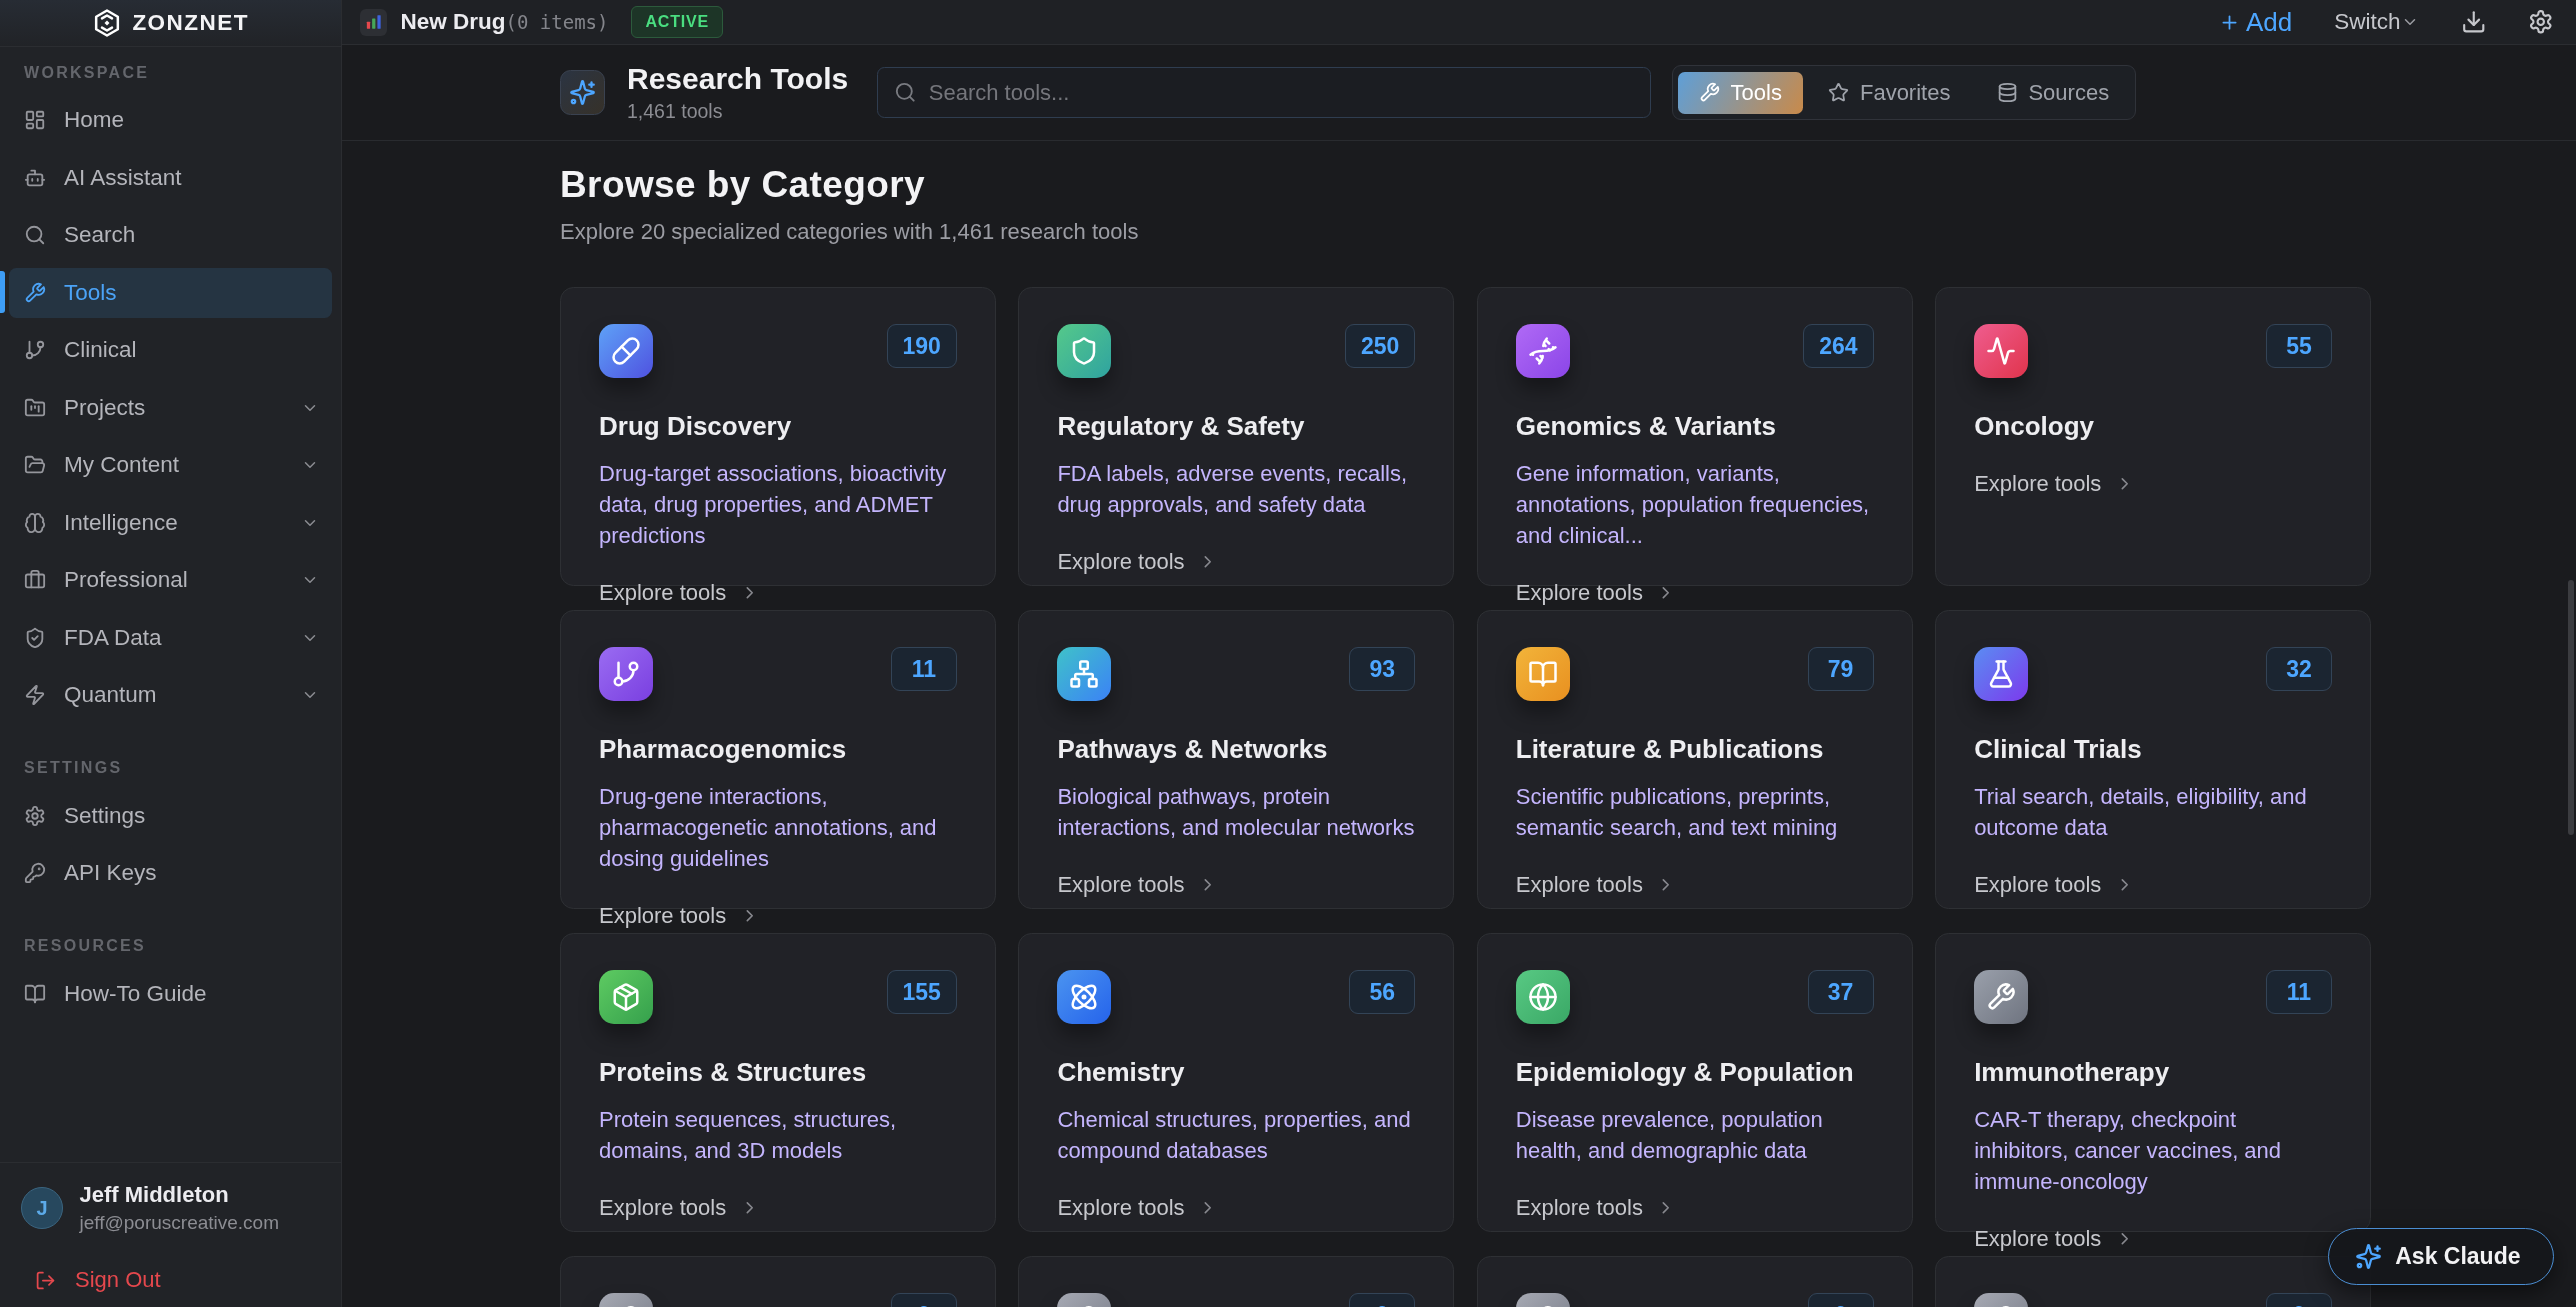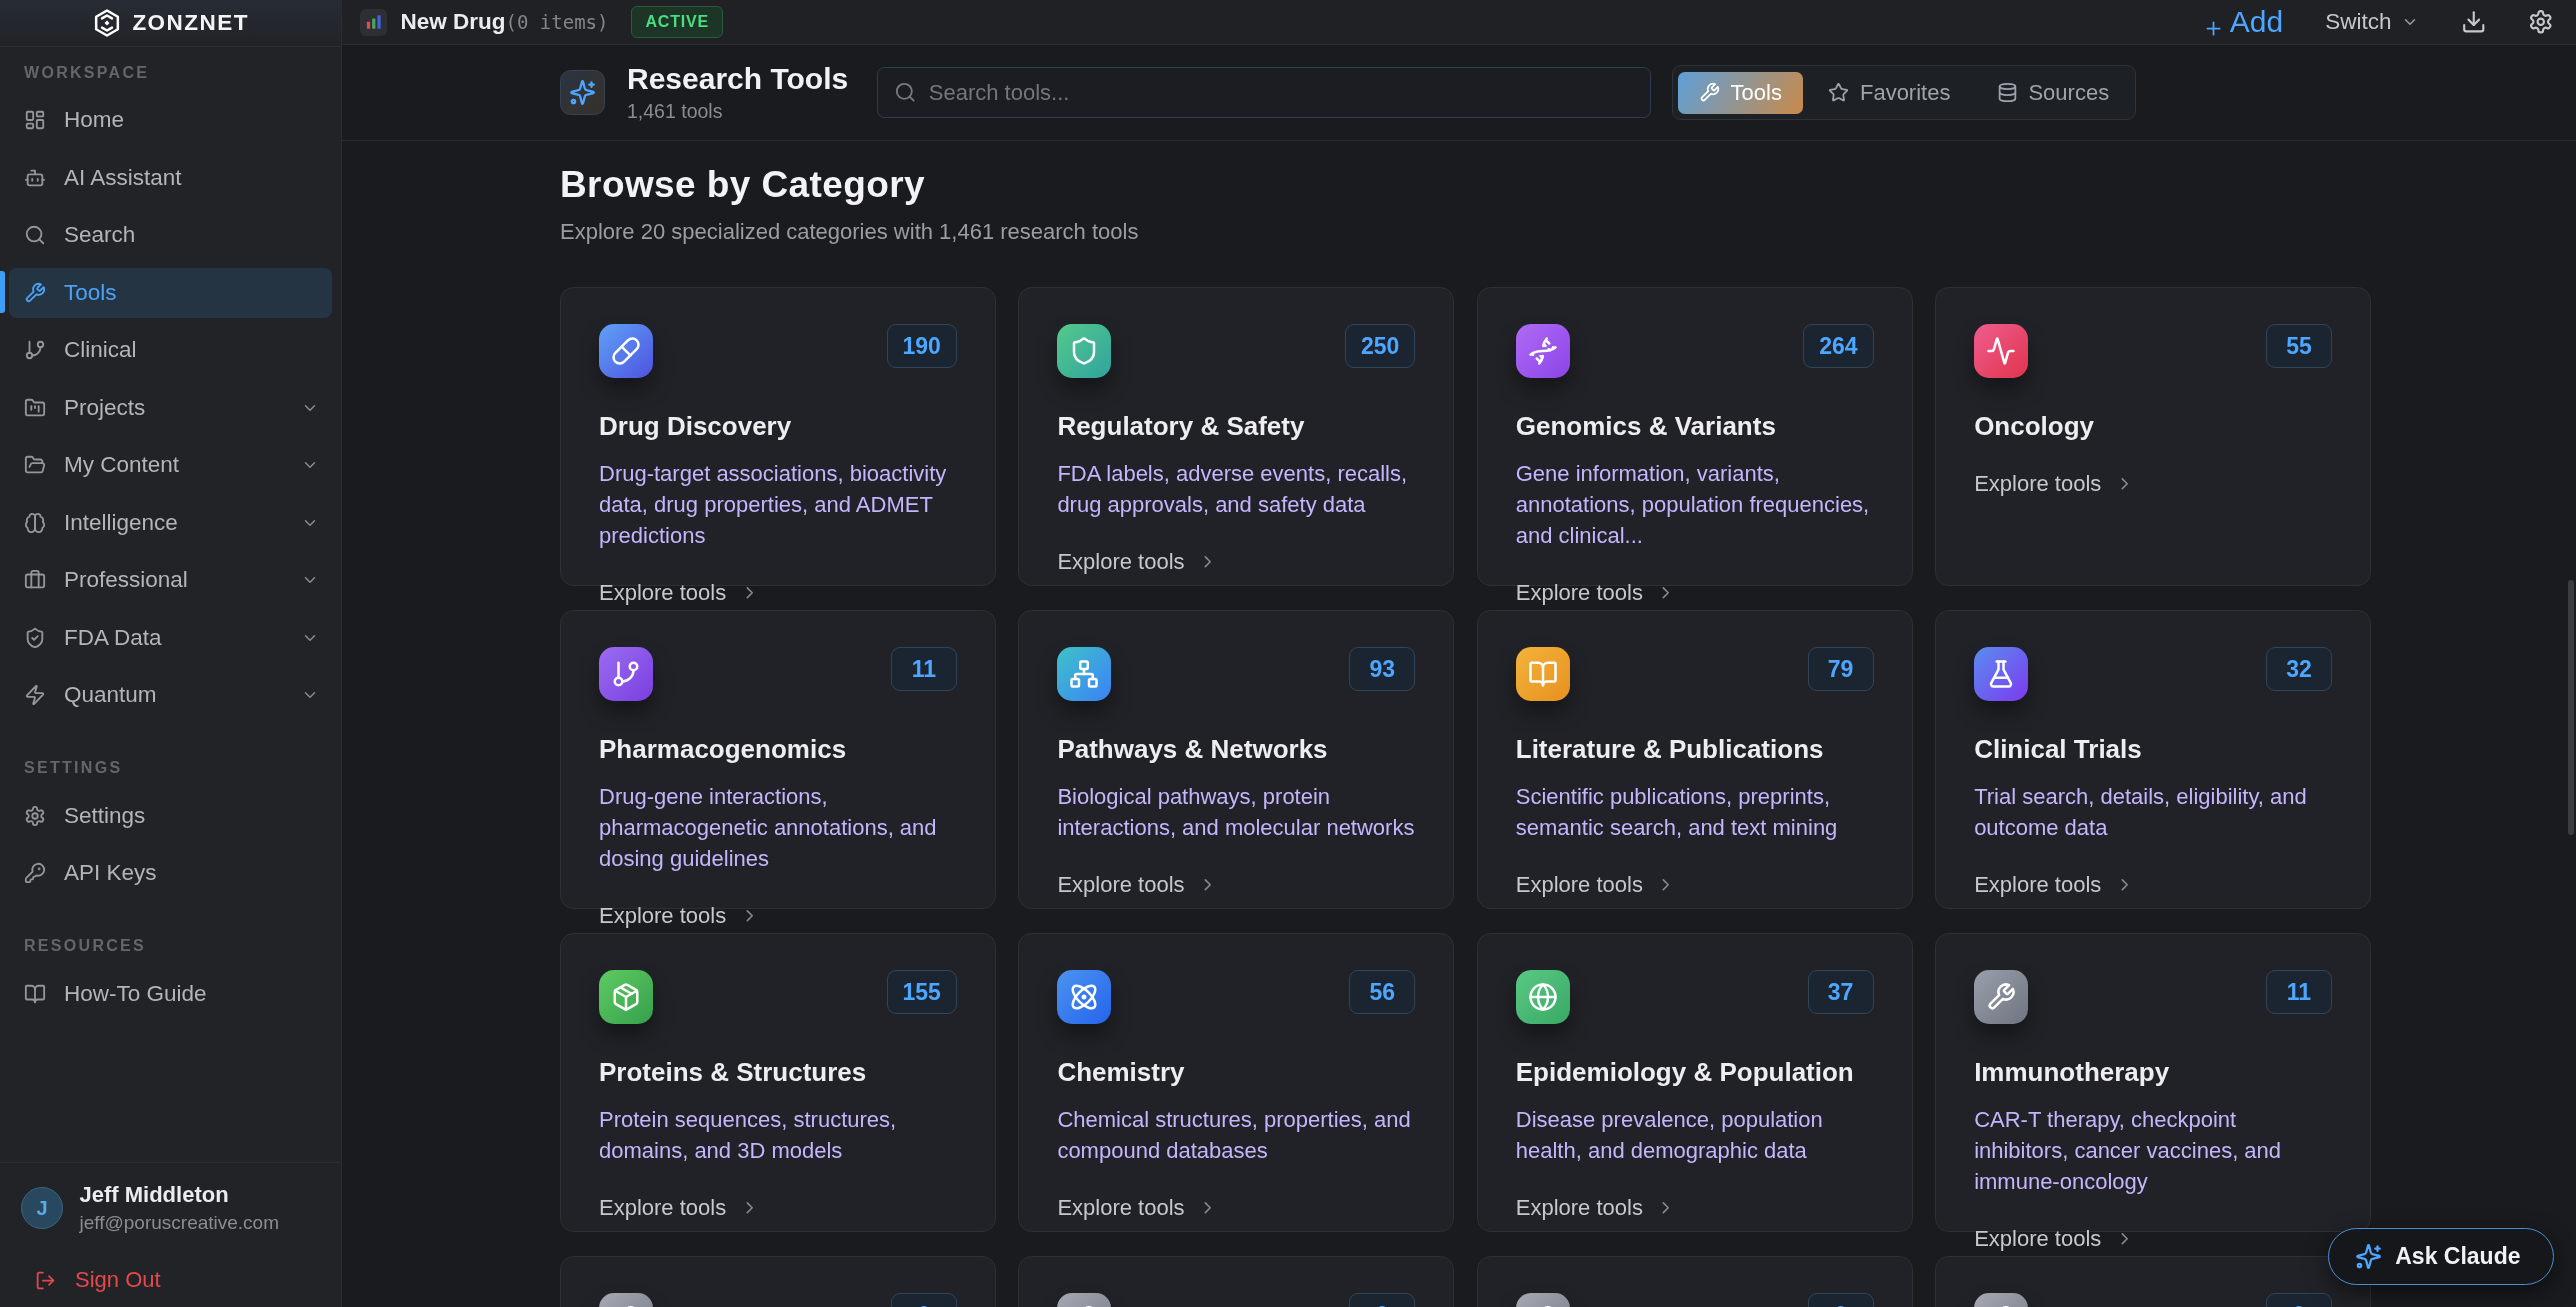--- a/index.html
+++ b/index.html
@@ -43,23 +43,23 @@
   .topbar { height:45px; background:#1f2125; border-bottom:0.8px solid #2b2d31;
     display:flex; align-items:center; padding:0 22.5px 0 18px; }
   .proj-tile { width:27px; height:27px; border-radius:6px; background:#2d2f34;
     display:flex; align-items:center; justify-content:center; }
   .proj-tile svg { width:19.5px; height:19.5px; }
   .proj-name { font-size:22.5px; font-weight:600; color:#ececf0; margin-left:13.5px; }
   .items-count { font-family:"DejaVu Sans Mono", monospace; font-size:19px; color:#84858b; }
   .status-badge { margin-left:22.5px; background:#1d3527; border:0.8px solid #2c5a3c; color:#4ade80;
     font-size:16px; font-weight:700; letter-spacing:0.8px; padding:6px 13.5px; border-radius:6px; }
   .topbar-right { margin-left:auto; display:flex; align-items:center; gap:42px; }
-  .add-btn { display:flex; align-items:flex-end; gap:6px; color:#4da6ff; font-size:30px; font-weight:500; cursor:pointer; }
+  .add-btn { display:flex; align-items:center; gap:6px; color:#4da6ff; font-size:26px; font-weight:500; cursor:pointer; }
   .add-btn svg { width:21px; height:21px; }
-  .switch-btn { display:flex; align-items:center; gap:9px; color:#c6c7cc; font-size:22.5px; cursor:pointer; }
+  .switch-btn { display:flex; align-items:center; color:#c6c7cc; font-size:22.5px; cursor:pointer; }
   .switch-btn svg { width:18px; height:18px; color:#9b9ca2; }
   .tb-icon { width:25.5px; height:25.5px; color:#c6c7cc; cursor:pointer; }
 
   .tool-header { height:96px; display:flex; align-items:center; padding:0 205px 0 218px;
     border-bottom:0.8px solid #292b2f; }
   .head-tile { width:45px; height:45px; border-radius:10.5px;
     background:linear-gradient(135deg,#2b3442 0%,#363129 100%); border:0.8px solid #3a4250;
     display:flex; align-items:center; justify-content:center; }
   .head-tile svg { width:27px; height:27px; color:#4da6ff; }
   .head-titles { margin-left:22px; }

